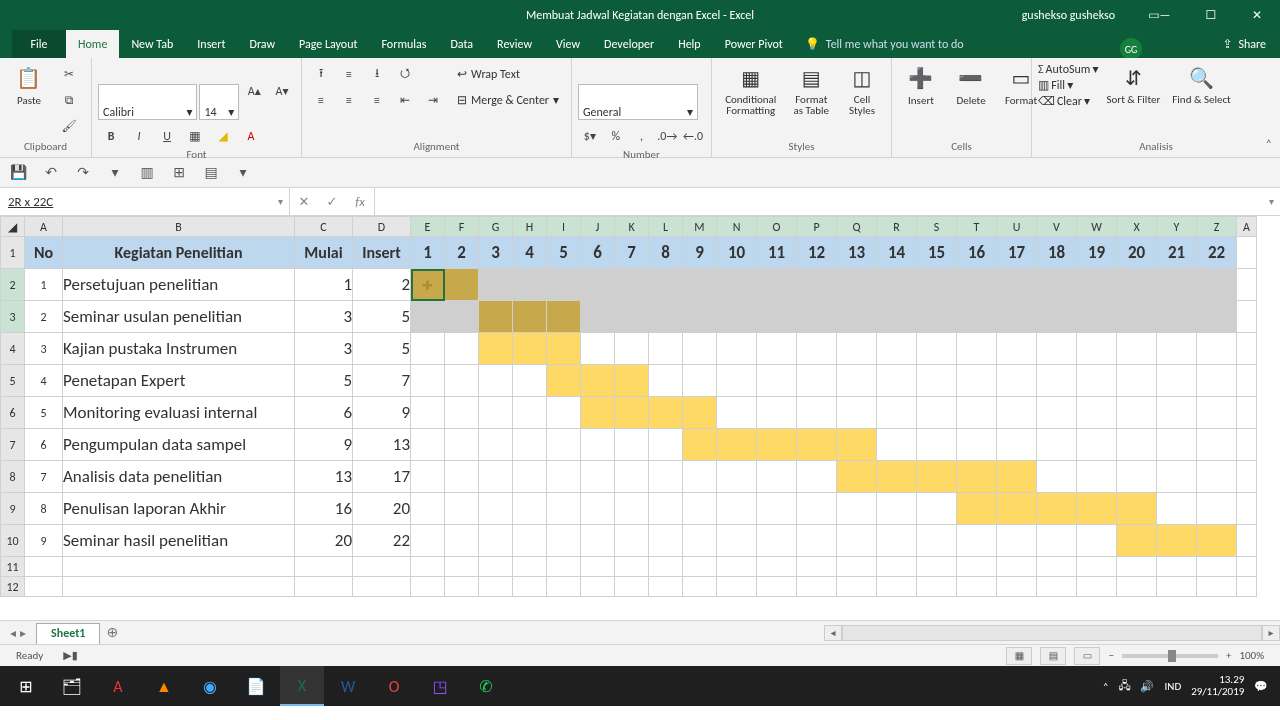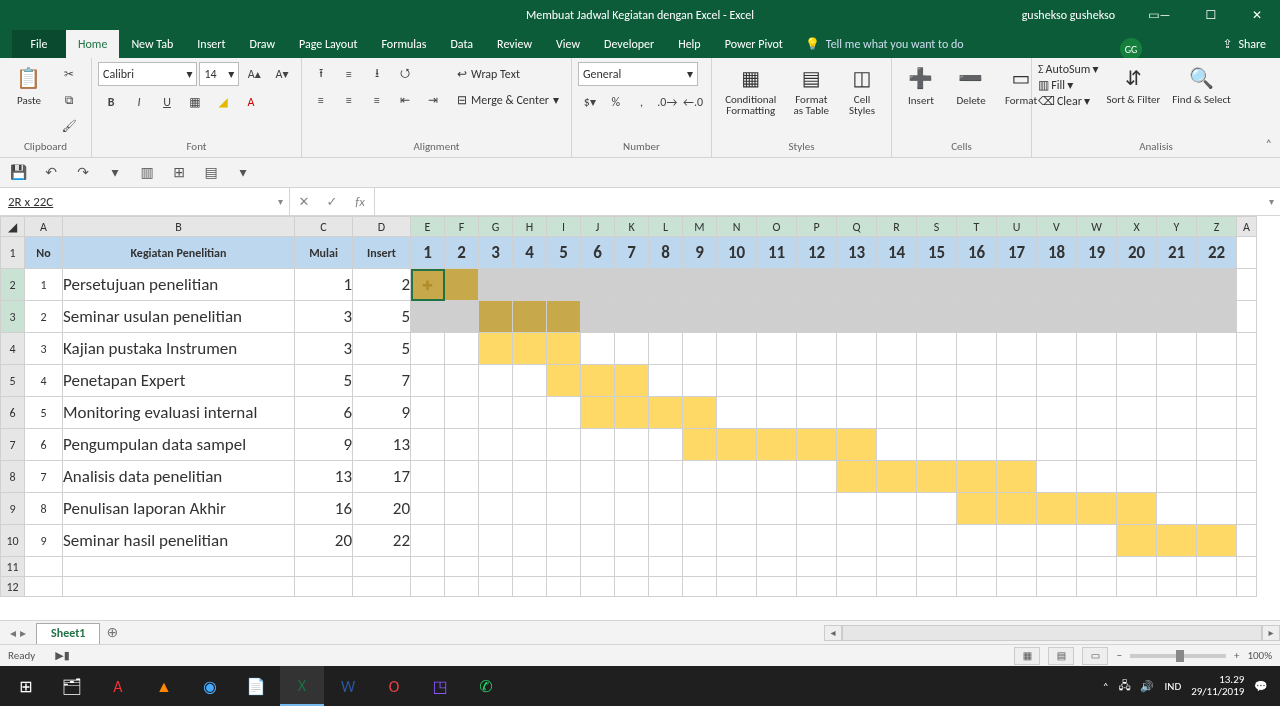--- a/index.html
+++ b/index.html
@@ -24,21 +24,21 @@
 .tabsrow .share { margin-left:auto; margin-right:14px; display:flex; align-items:center; gap:6px; font-size:12px;}
 
 
 .ribbon { height: 100px; background:#f3f3f3; border-bottom:1px solid #d4d4d4; display:flex; position:relative; }
 .rgroup { border-right:1px solid #d4d4d4; padding: 4px 6px 2px 6px; display:flex; flex-direction:column; }
 .rgroup .glabel { text-align:center; font-size:11px; color:#666; margin-top:auto; padding-bottom:2px;}
 .rgroup .gbody { display:flex; gap:4px; flex:1; }
 .smallbtn { width:26px; height:24px; display:inline-flex; align-items:center; justify-content:center; font-size:12px; color:#444; }
 .col { display:flex; flex-direction:column; gap:2px; }
 .row { display:flex; gap:2px; align-items:center;}
-.combo { height:24px; border:1px solid #bbb; background:#fff; display:inline-flex; align-items:center; padding:0 4px; font-size:12px; color:#333; }
+.combo { height:36px; border:1px solid #bbb; background:#fff; display:inline-flex; align-items:flex-end; padding:0 4px; font-size:12px; color:#333;margin-top:22px; }
 .combo.font { width:100px; justify-content:space-between;}
 .combo.size { width:40px; justify-content:space-between;}
 .combo.numfmt { width:120px; justify-content:space-between;}
 .bigbtn { display:flex; flex-direction:column; align-items:center; justify-content:flex-start; padding:2px 4px; font-size:11px; color:#333; gap:2px; min-width:46px;}
 .bigbtn .ico { width:28px; height:28px; display:flex; align-items:center; justify-content:center; font-size:20px;}
 .wrapbtn, .mergebtn { height:24px; border:1px solid transparent; padding:0 6px; display:inline-flex; align-items:center; gap:4px; font-size:12px;}
 .wrapbtn { width:110px; }
 .mergebtn { width:128px; }
 .collapse-ribbon { position:absolute; right:8px; bottom:6px; color:#666; font-size:12px;}
 
@@ -75,34 +75,34 @@
 .ccol { text-align:center; font-size:17px;}
 .w1 { width:34px; } .w2 { width:40px; }
 
 .hl { background:#ffd966; }
 .sel { background:#cfcfcf; }
 .selhl { background:#c7a84a; }
 .active-out { outline:2px solid #217346; outline-offset:-2px; position:relative;}
 .active-out::after { content:"✚"; position:absolute; left:50%; top:50%; transform:translate(-50%,-50%); color:#b08c2d; font-size:13px;}
 .emptycell { height:20px; border:1px solid #d0d0d0; background:#fff;}
 
-.r1 .cA,.r1 .cB,.r1 .cC,.r1 .cD { font-size:12px;margin-left:43px;}
+.r1 .cA,.r1 .cB,.r1 .cC,.r1 .cD { font-size:16px;margin-left:43px;}
 .r1 .cB { text-align:center; }
 
 
 .sheetbar { height:24px; border-top:1px solid #d4d4d4; display:flex; align-items:stretch; background:#f3f3f3;}
 .sheetbar .navs { display:flex; align-items:center; gap:4px; padding:0 10px; color:#777;}
 .sheetbar .stab { background:#fff; border:1px solid #aaa; border-bottom:none; padding:2px 14px; font-size:12px; margin-top:2px; font-weight:bold; color:#217346;}
 .sheetbar .addtab { width:24px; display:flex; align-items:center; justify-content:center; color:#777; font-size:14px;}
 .sheetbar .hscroll { margin-left:auto; display:flex; align-items:center; gap:0;}
 .sheetbar .hscroll .bar { width:420px; height:16px; background:#e6e6e6; border:1px solid #ccc;}
 .sheetbar .arr { width:18px; height:16px; border:1px solid #ccc; background:#eee; display:flex; align-items:center; justify-content:center; font-size:10px; color:#666;}
 
 
-.status { height:22px; background:#f3f3f3; border-top:1px solid #d4d4d4; display:flex; align-items:center; font-size:11px; color:#555; padding:0 8px;}
+.status { height:22px; background:#f3f3f3; border-top:1px solid #d4d4d4; display:flex; align-items:center; font-size:11px; color:#555; padding:0 16px;}
 .status .right { margin-left:auto; display:flex; align-items:center; gap:8px;}
 .status .viewbtn { width:26px; height:18px; border:1px solid #ccc; background:#eee; display:flex; align-items:center; justify-content:center; font-size:10px;}
 .status .slider { width:96px; height:4px; background:#ccc; position:relative;}
 .status .slider .th { position:absolute; left:48%; top:-4px; width:8px; height:12px; background:#888;}
 
 
 .taskbar { height:40px; background:#1f1f1f; display:flex; align-items:center; padding:0 4px; gap:2px;}
 .taskbar .tb { width:44px; height:40px; display:flex; align-items:center; justify-content:center; color:#fff; font-size:16px;}
 .taskbar .tb.active { border-bottom:2px solid #76b9ed; background:#333;}
 .taskbar .tray { margin-left:auto; display:flex; align-items:center; gap:10px; color:#fff; font-size:11px; padding-right:8px;}

